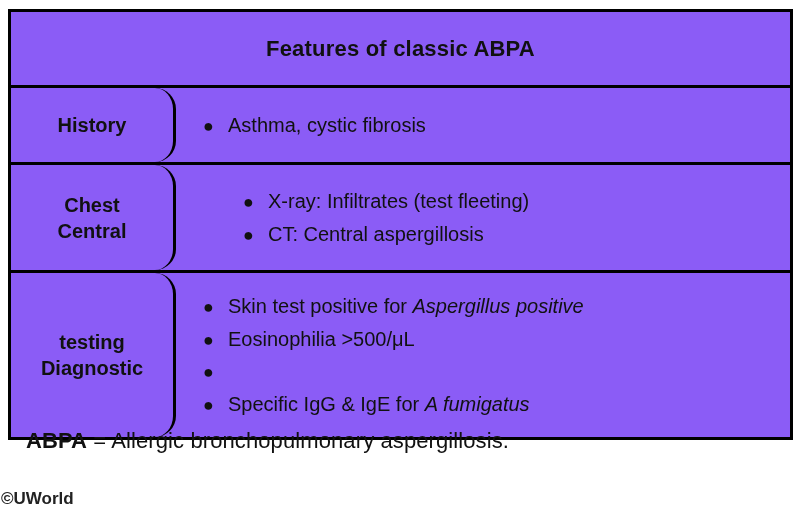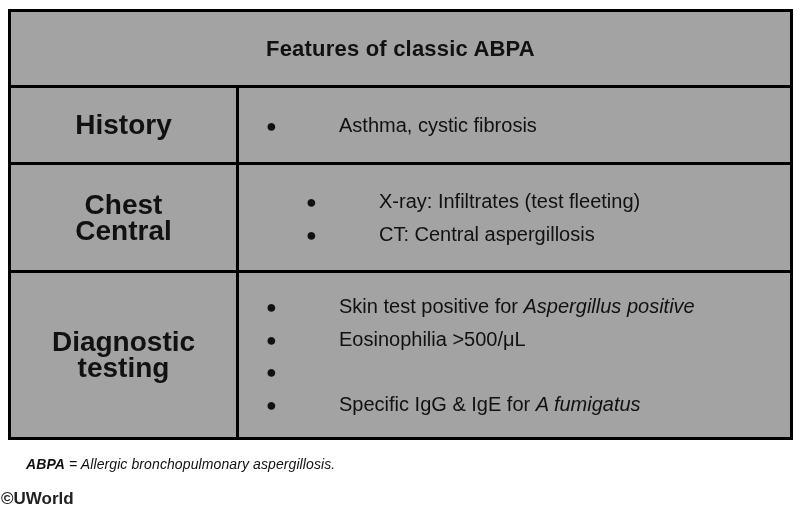--- a/index.html
+++ b/index.html
@@ -10,21 +10,21 @@
     color: #111111;
     overflow: hidden;
   }
   .page { position: relative; width: 800px; height: 526px; background: #ffffff; }
 
   .abpa-table {
     position: absolute;
     left: 8px; top: 9px;
     width: 785px;
     border: 3px solid #000000;
-    background: #a3a3a3;
+    background: #8b5cf6;
   }
 
   .t-header {
     height: 73px;
     display: flex;
     align-items: center;
     justify-content: center;
     font-size: 22px;
     font-weight: bold;
     letter-spacing: 0.2px;
@@ -32,30 +32,31 @@
 
   .t-row {
     display: flex;
     border-top: 3px solid #000000;
   }
   .t-row.r1 { height: 77px; }
   .t-row.r2 { height: 108px; gap: 40px; }
   .t-row.r3 { height: 167px; }
 
   .label-cell {
-    width: 228px;
+    width: 165px;
     border-right: 3px solid #000000;
     display: flex;
     flex-direction: column;
     align-items: center;
     justify-content: center;
     font-weight: bold;
-    font-size: 28px;
+    font-size: 20px;
     line-height: 26px;
     text-align: center;
+    border-radius: 21px;
   }
 
   .content-cell {
     flex: 1;
     display: flex;
     flex-direction: column;
     justify-content: center;
     padding-left: 27px;
     padding-right: 8px;
   }
@@ -64,29 +65,28 @@
     display: flex;
     align-items: baseline;
     font-size: 20px;
     line-height: 32px;
   }
   .bullet-glyph {
     width: 25px;
     flex: 0 0 25px;
     font-size: 18px;
   }
-  .item-text { white-space: pre-wrap; margin-left: 48px; }
+  .item-text { white-space: pre-wrap; }
   .item-italic { font-style: italic; white-space: pre-wrap; }
 
   .footnote {
     position: absolute;
-    left: 26px; top: 456px;
-    font-size: 14px;
+    left: 26px; top: 428px;
+    font-size: 22px;
     letter-spacing: 0.1px;
-    font-style: italic;
   }
   .footnote .term { font-weight: bold; }
 
   .copyright {
     position: absolute;
     left: 1px; top: 489px;
     font-size: 17px;
     font-weight: bold;
     color: #222222;
     text-align: center;
@@ -125,22 +125,22 @@
         </div>
         <div class="bullet-item">
           <span class="bullet-glyph">●</span>
           <span><span class="item-text">CT: Central aspergillosis</span><span class="item-italic"></span></span>
         </div>
       </div>
     </div>
 
     <div class="t-row r3">
       <div class="label-cell">
+        <span>testing</span>
         <span>Diagnostic</span>
-        <span>testing</span>
       </div>
       <div class="content-cell">
         <div class="bullet-item">
           <span class="bullet-glyph">●</span>
           <span><span class="item-text">Skin test positive for </span><span class="item-italic">Aspergillus positive</span></span>
         </div>
         <div class="bullet-item">
           <span class="bullet-glyph">●</span>
           <span><span class="item-text">Eosinophilia &gt;500/μL</span><span class="item-italic"></span></span>
         </div>

